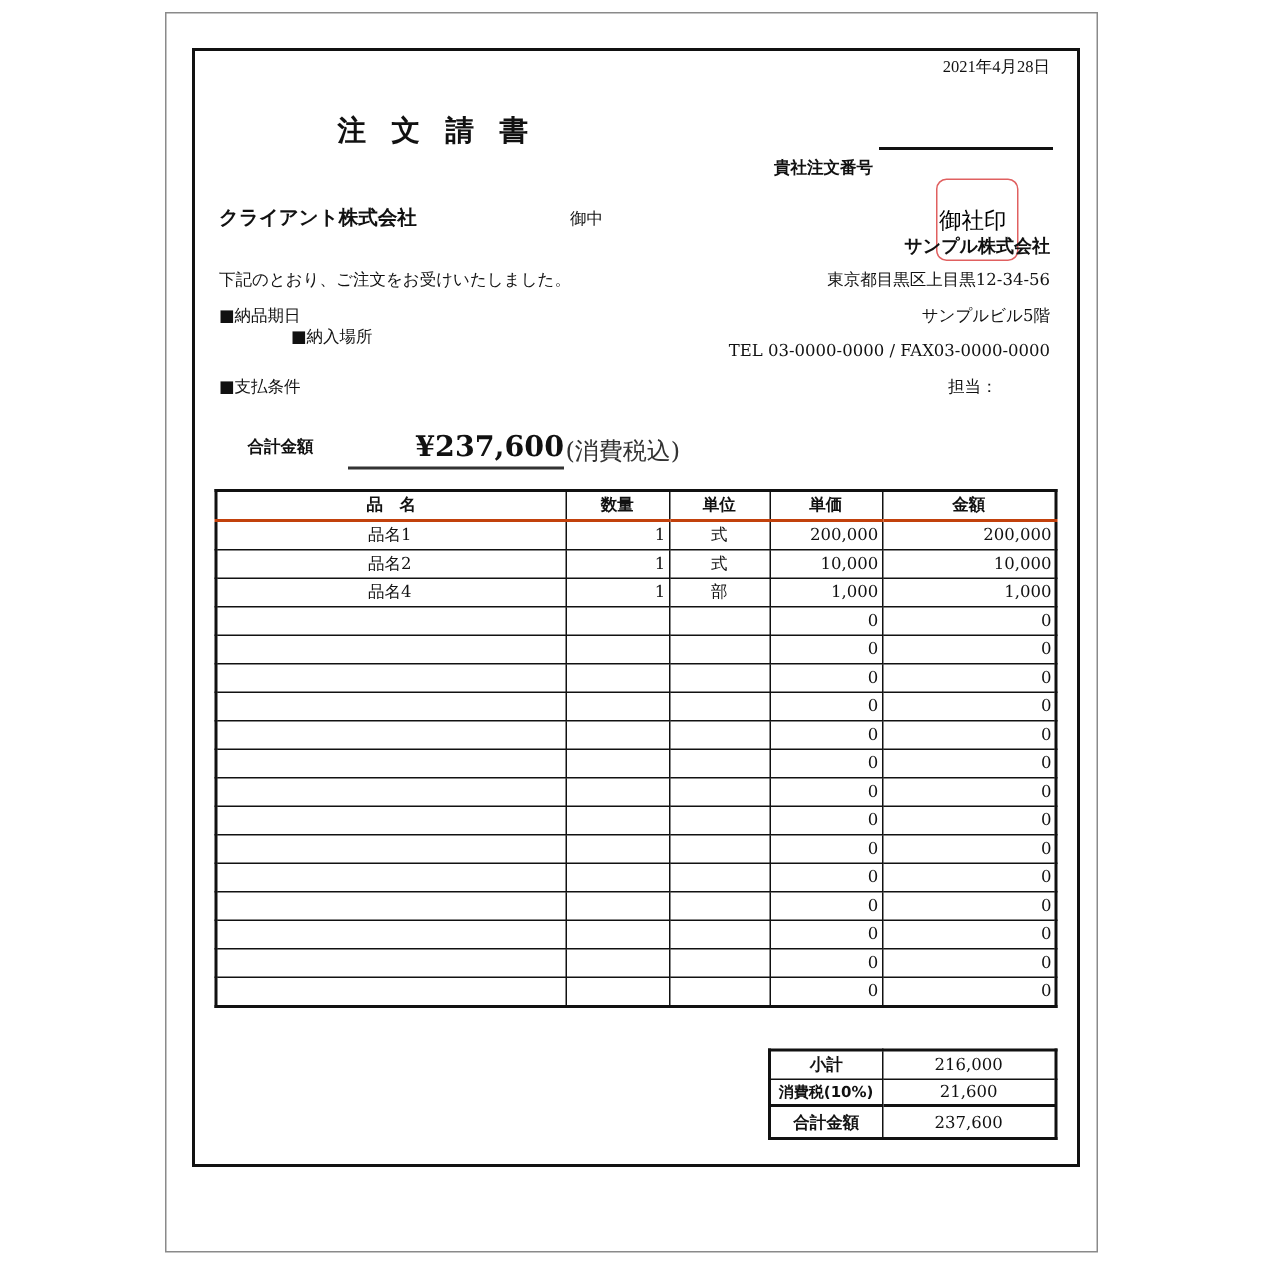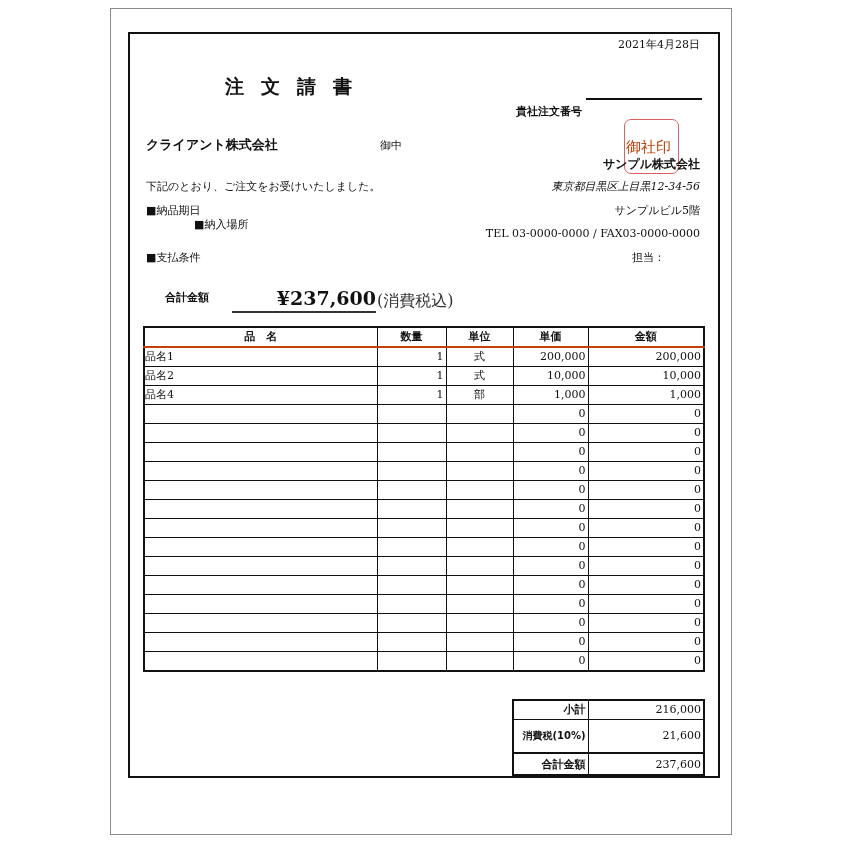--- a/index.html
+++ b/index.html
@@ -3,73 +3,73 @@
 <meta charset="utf-8">
 <style>
   html, body { margin:0; padding:0; background:#ffffff; }
   body { width:845px; height:845px; position:relative; overflow:hidden;
          font-family:"DejaVu Serif","Liberation Serif",serif; color:#111; }
   .page { position:absolute; left:110px; top:8px; width:622px; height:827px;
           border:1px solid #8a8a8a; box-sizing:border-box; background:#fff; }
   .frame { position:absolute; left:128px; top:32px; width:592px; height:746px;
            border:2px solid #111; box-sizing:border-box; }
   .abs { position:absolute; white-space:nowrap; }
-  .date { right:145px; top:37px; font-size:11px; }
+  .date { right:145px; top:37px; font-size:11px;font-family:Liberation Serif, serif; }
   .title { left:225px; top:74px; font-size:19px; font-weight:bold; letter-spacing:17px; }
   .ordno-label { left:516px; top:104px; font-size:11px; font-weight:bold; }
   .ordno-line { left:586px; top:98px; width:116px; height:0; border-bottom:2px solid #111; }
   .client { left:146px; top:136px; font-size:13px; font-weight:bold; font-family:Liberation Serif, serif; }
   .onchu { left:380px; top:138px; font-size:11px; }
   .stamp { left:624px; top:119px; width:55px; height:55px; border:1.5px solid #e06060;
            border-radius:7px; box-sizing:border-box; }
-  .stamp-text { left:626px; top:138px; font-size:15px; color:#c2410c; letter-spacing:0px;
+  .stamp-text { left:626px; top:138px; font-size:15px; color:#000000; letter-spacing:0px;
                 font-family:"DejaVu Sans","Liberation Sans",sans-serif; }
   .vendor { right:145px; top:156px; font-size:12px; font-weight:bold; font-family:"DejaVu Sans","Liberation Sans",sans-serif; }
   .addr { right:145px; font-size:11px; }
   .left-line { left:146px; font-size:11px; }
   .total-label { left:165px; top:290px; font-size:11px; font-weight:bold; font-family:"DejaVu Sans","Liberation Sans",sans-serif; }
   .total-val { left:232px; top:287px; width:144px; text-align:right; font-size:19px; font-weight:bold;
                border-bottom:2px solid #333; padding-bottom:2px; }
   .total-note { left:377px; top:291px; font-size:16px; color:#333; }
 
   table.items { position:absolute; left:143px; top:326px; border-collapse:collapse;
                 border:2px solid #111; table-layout:fixed; }
   table.items th, table.items td { border:1px solid #111; height:18.6px; padding:0 2px;
                 font-size:11px; line-height:18px; box-sizing:border-box; }
   table.items th { font-weight:bold; text-align:center; font-family:"DejaVu Sans","Liberation Sans",sans-serif; font-size:11px; }
   table.items td.num { text-align:right; }
   table.items td.ctr { text-align:center; }
-  table.items td.name { text-align:left; padding-left:0; }
+  table.items td.name { text-align:center; padding-left:0; }
   table.items tr.hdr th { border-bottom:2px solid #c2410c; }
   table.items tr.row1 td { border-top:2px solid #111; }
 
   table.summary { position:absolute; left:512px; top:699px; border-collapse:collapse;
                   border:2px solid #111; table-layout:fixed; }
-  table.summary td { border:1px solid #111; font-size:11px; padding:0 2px; box-sizing:border-box; text-align:right; }
+  table.summary td { border:1px solid #111; font-size:11px; padding:0 2px; box-sizing:border-box; text-align:center; }
   table.summary td.lbl { font-weight:bold; font-family:"DejaVu Sans","Liberation Sans",sans-serif; }
   table.summary tr.grand td { border-top:2px solid #111; height:22px; }
 </style>
 </head>
 <body>
 
 <div class="page"></div>
 <div class="frame"></div>
 
 <div class="abs date">2021年4月28日</div>
 <div class="abs title">注文請書</div>
 <div class="abs ordno-label">貴社注文番号</div>
 <div class="abs ordno-line"></div>
 
 <div class="abs client">クライアント株式会社</div>
 <div class="abs onchu">御中</div>
 
 <div class="abs stamp"></div>
 <div class="abs stamp-text">御社印</div>
 <div class="abs vendor">サンプル株式会社</div>
-<div class="abs addr" style="top:179px;font-style:italic;">東京都目黒区上目黒12-34-56</div>
+<div class="abs addr" style="top:179px;">東京都目黒区上目黒12-34-56</div>
 <div class="abs addr" style="top:203px;">サンプルビル5階</div>
 <div class="abs addr" style="top:227px;">TEL 03-0000-0000 / FAX03-0000-0000</div>
 <div class="abs addr" style="top:250px; right:180px;">担当：</div>
 
 <div class="abs left-line" style="top:179px;">下記のとおり、ご注文をお受けいたしました。</div>
 <div class="abs left-line" style="top:203px;">■納品期日</div>
 <div class="abs left-line" style="top:217px;margin-left:48px;">■納入場所</div>
 <div class="abs left-line" style="top:250px;">■支払条件</div>
 
 <div class="abs total-label">合計金額</div>
@@ -219,21 +219,21 @@
 <table class="summary">
   <colgroup>
       <col style="width:75px">
       <col style="width:116px">
     </colgroup>
   <tbody>
       <tr style="height:19px">
     <td class="lbl">小計</td>
     <td>216,000</td>
   </tr>
-  <tr style="height:34px">
+  <tr style="height:18px">
     <td class="lbl" style="font-size:10px">消費税(10%)</td>
     <td>21,600</td>
   </tr>
   <tr class="grand">
     <td class="lbl">合計金額</td>
     <td>237,600</td>
   </tr>
 </tbody>
   </table>
 

